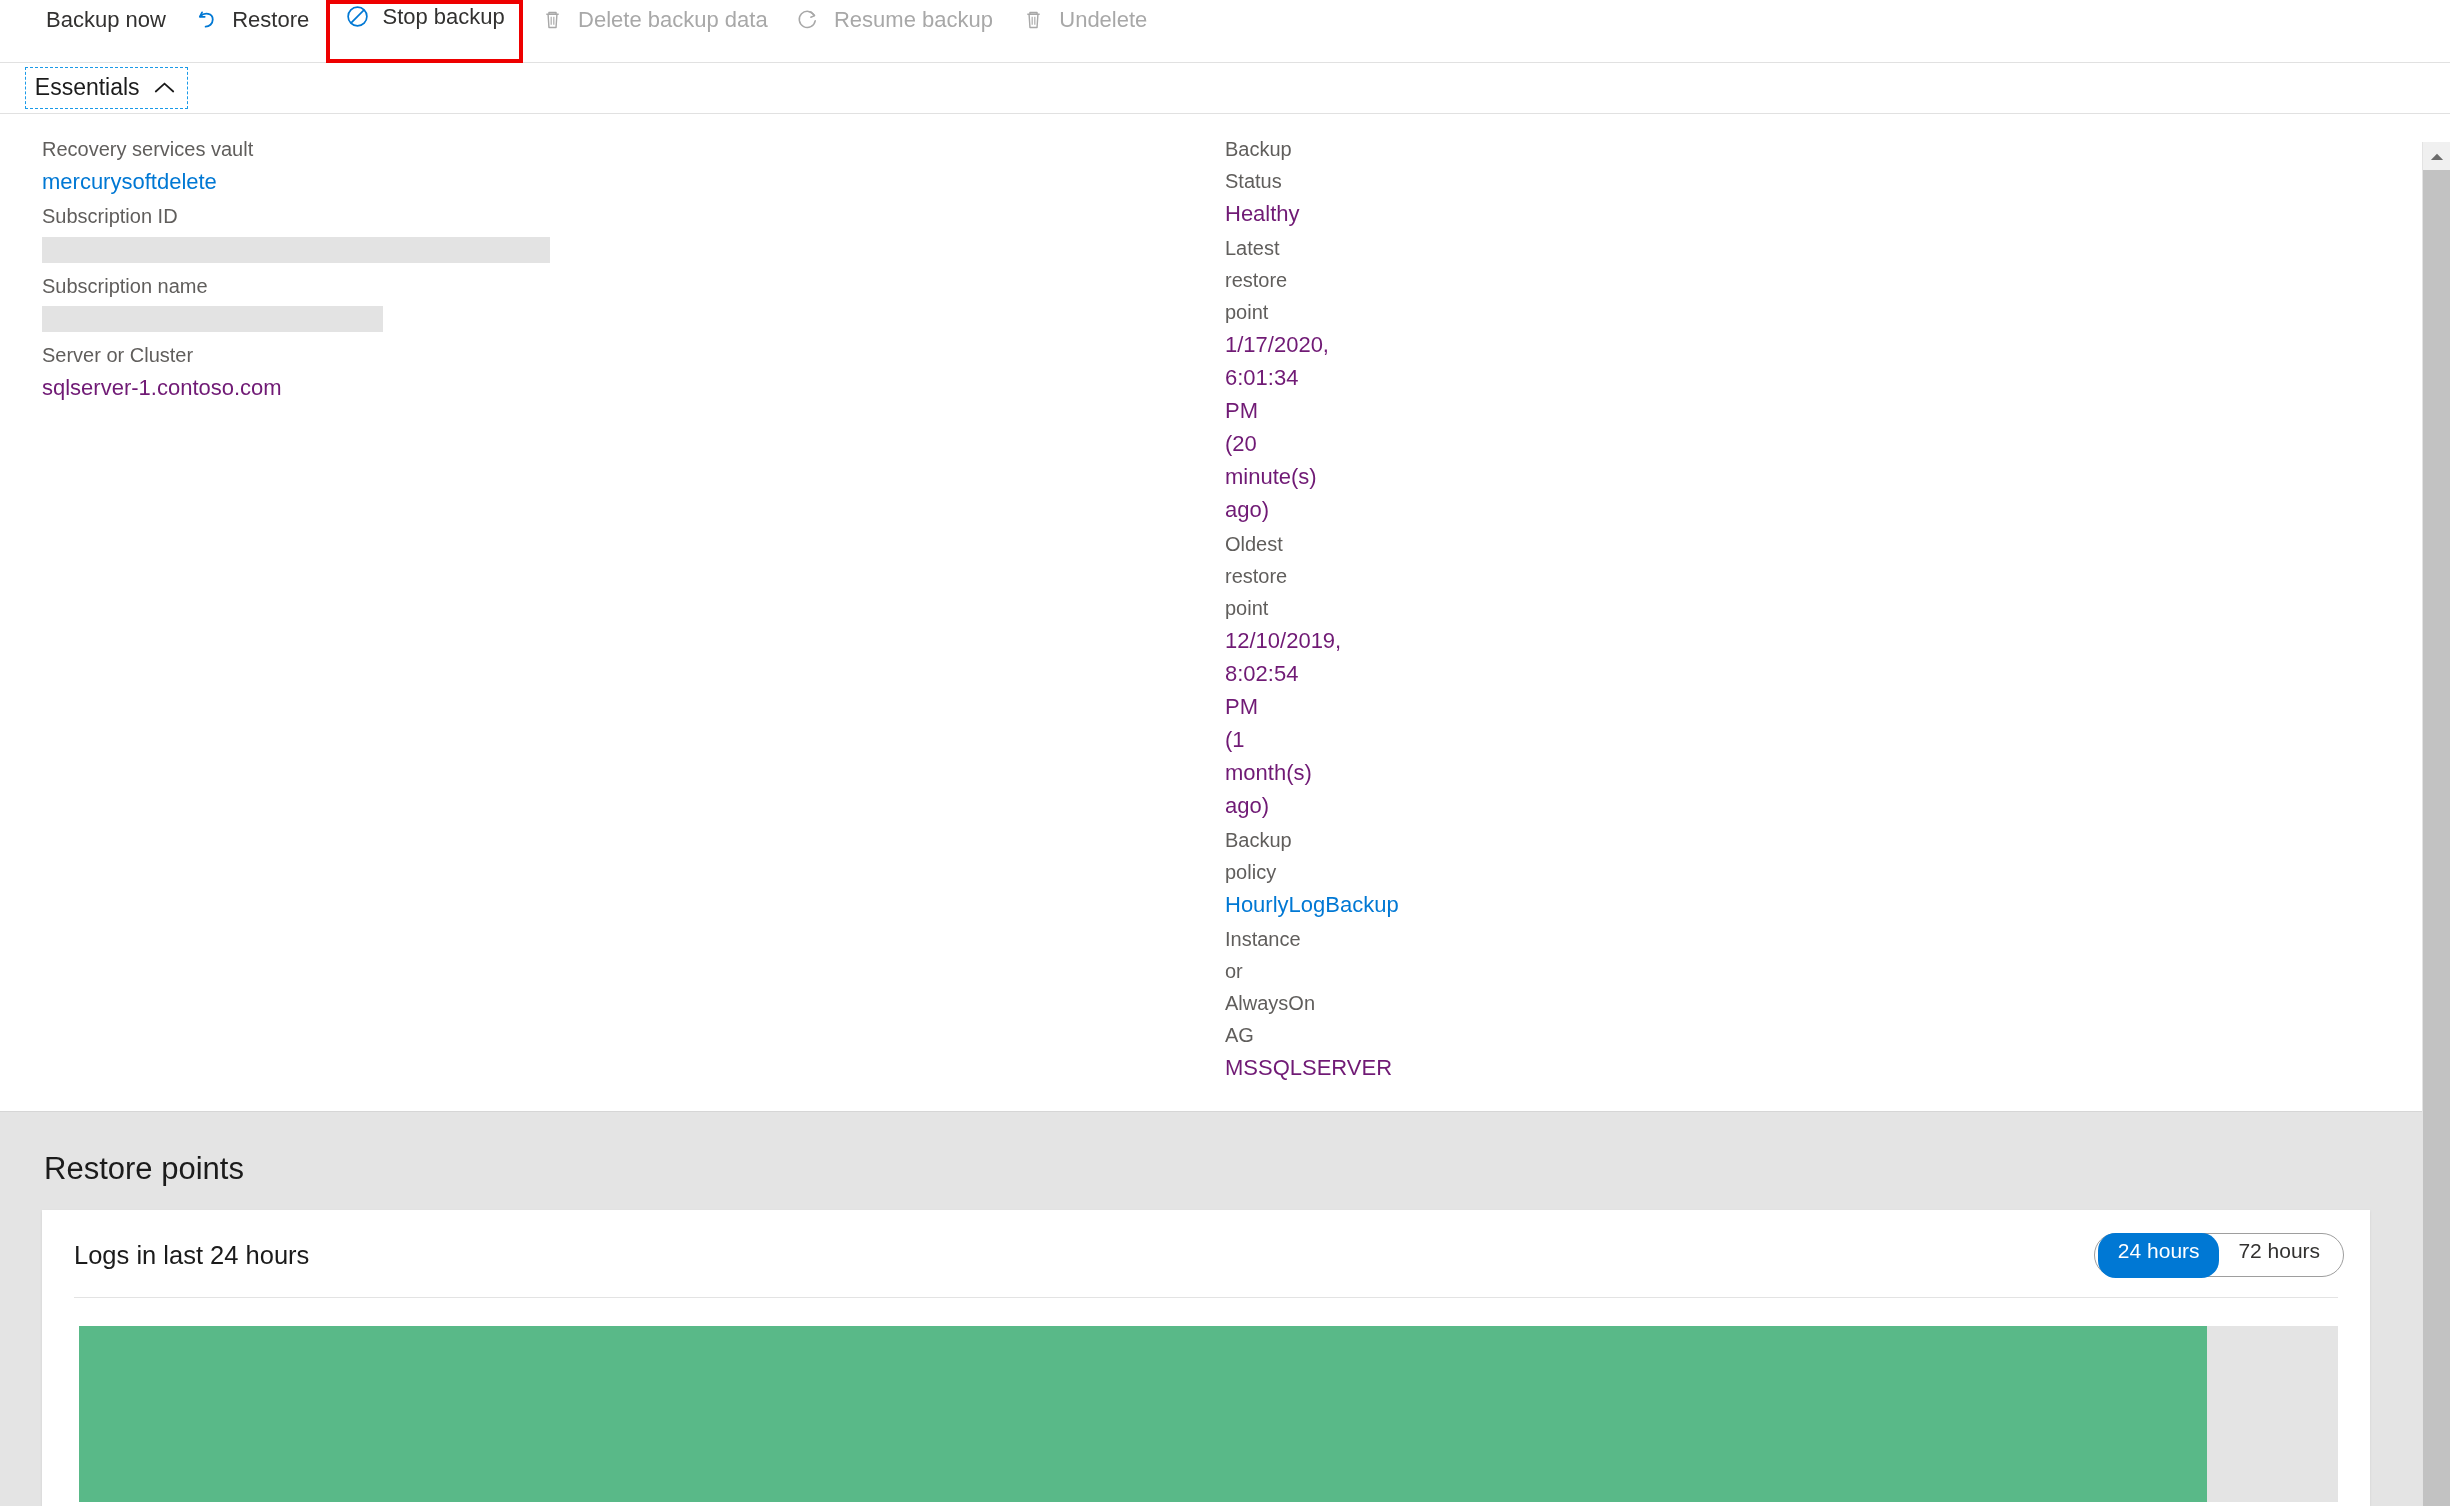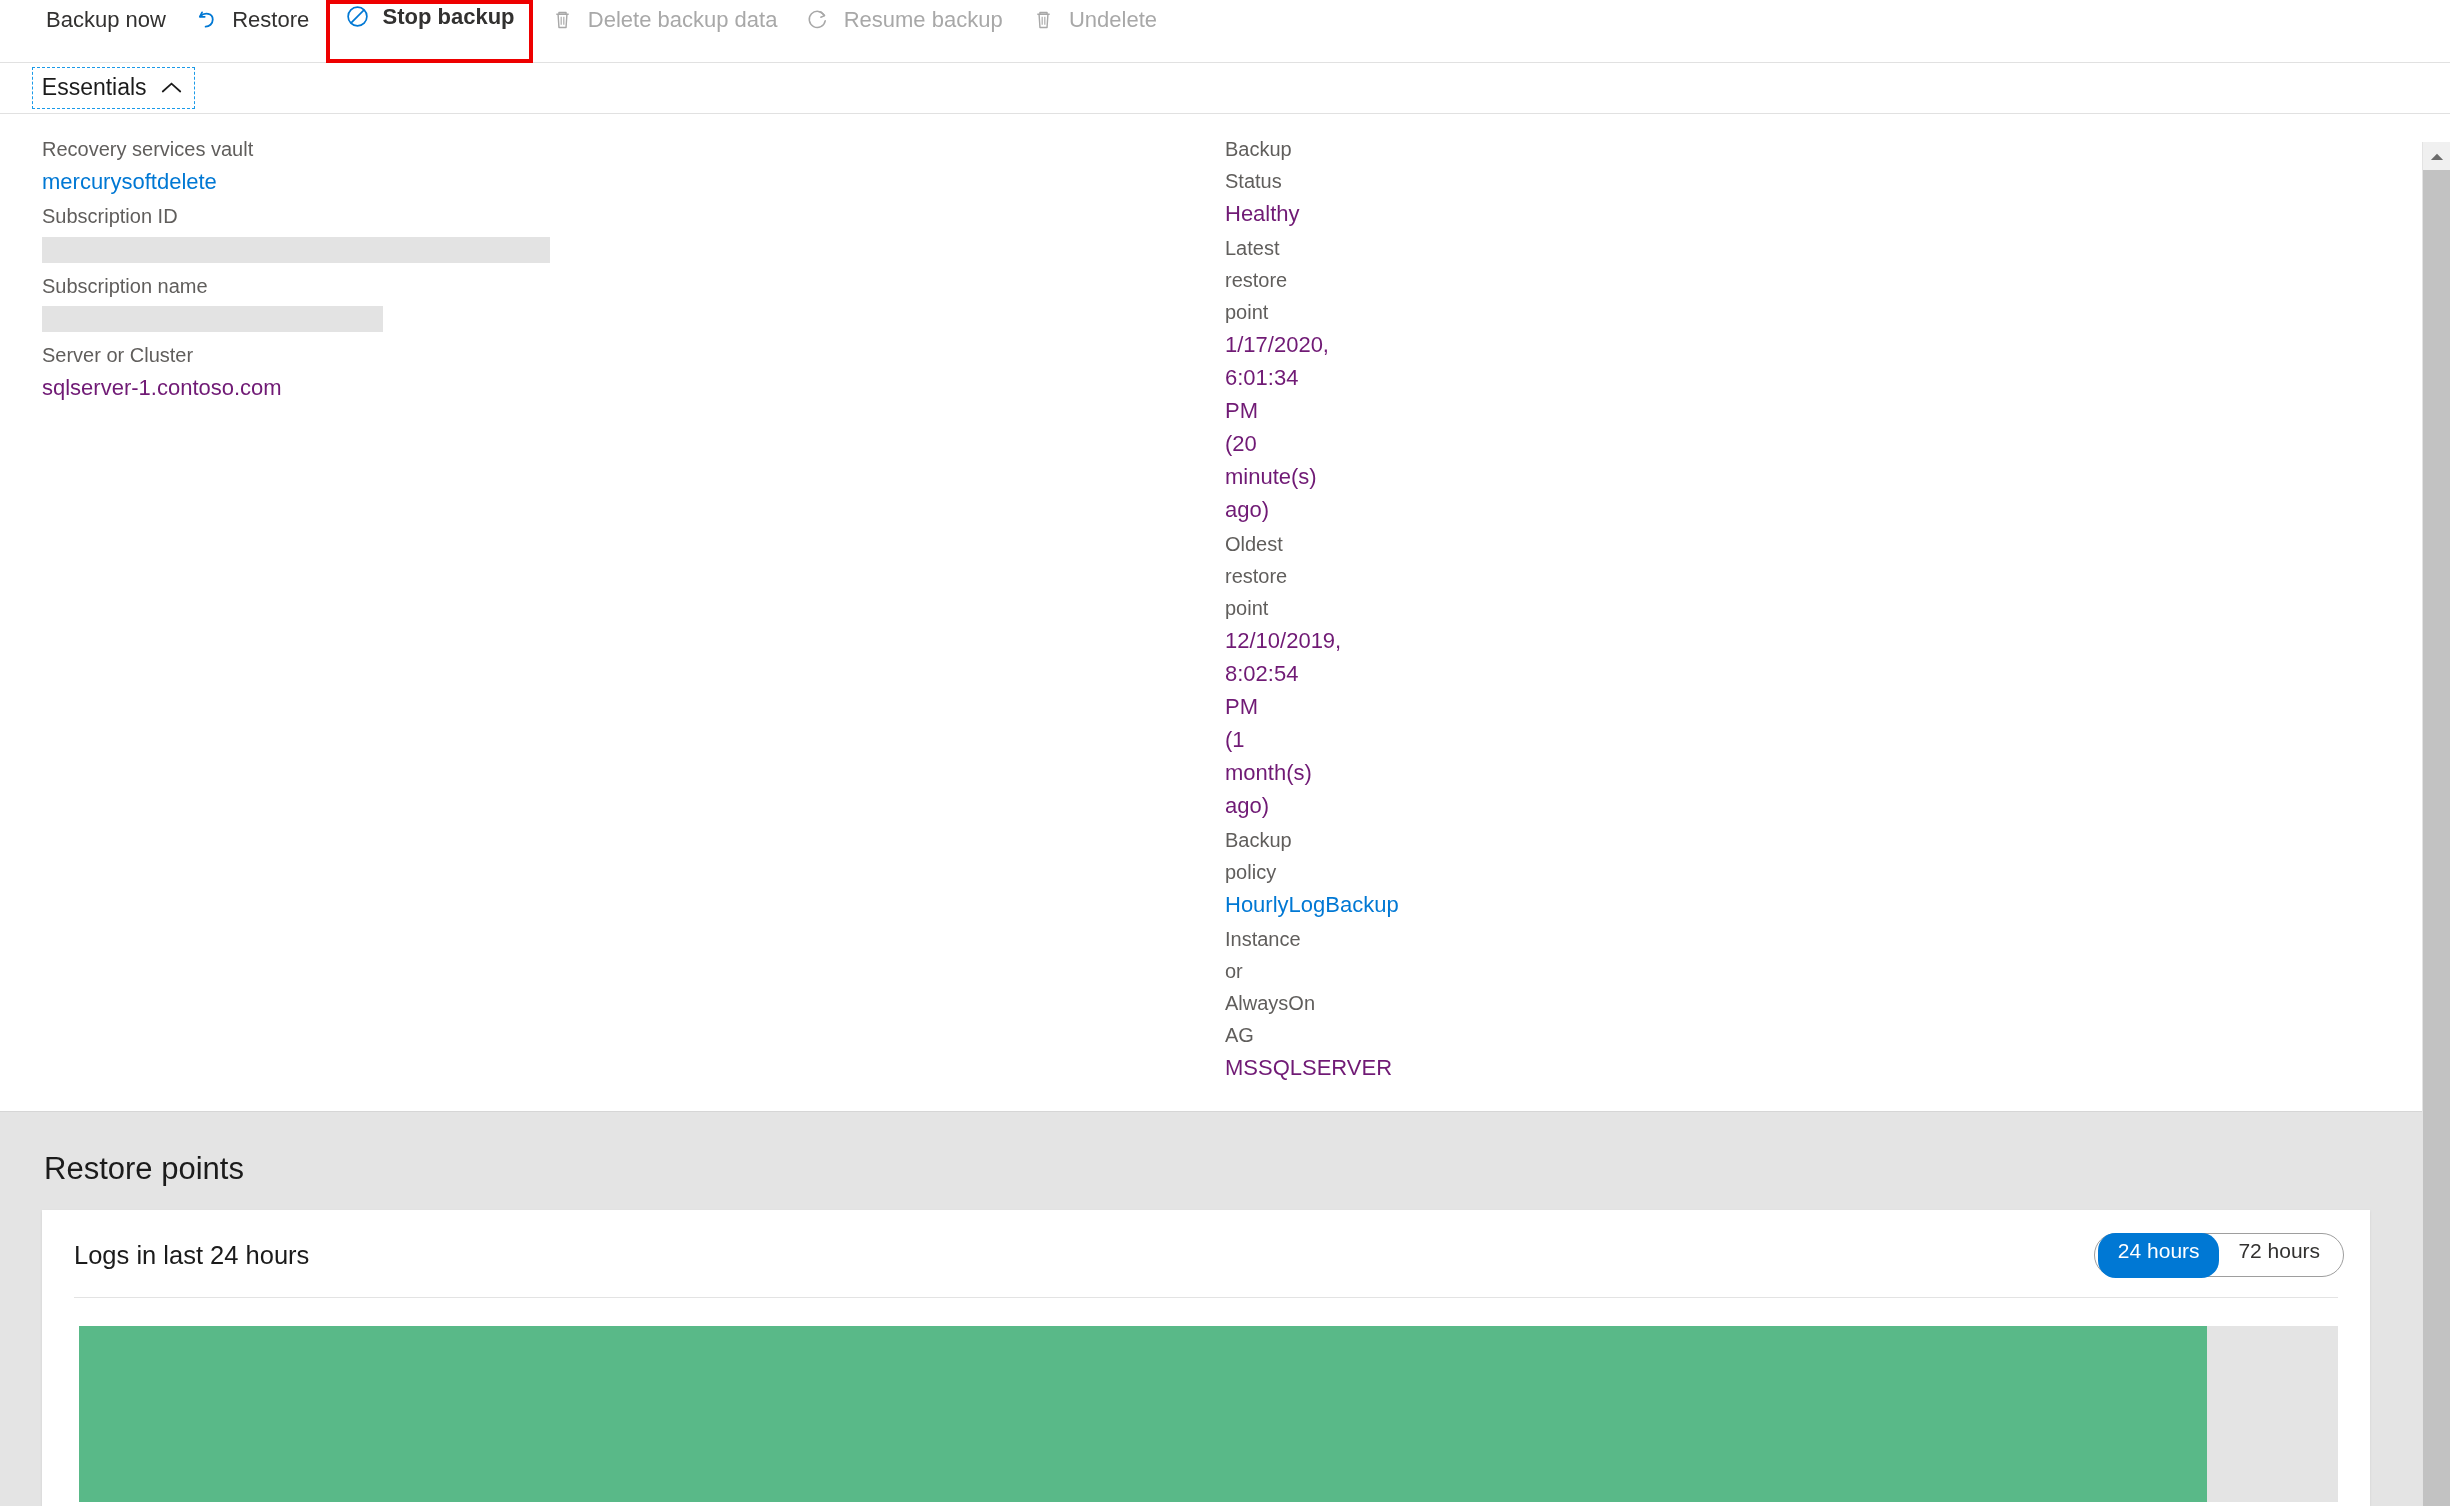--- a/index.html
+++ b/index.html
@@ -70,29 +70,28 @@
   }
   .cmd.disabled { color: #a8a8a8; cursor: default; }
   .cmd .ico { display: flex; align-items: center; justify-content: center; width: 26px; height: 26px; }
   .cmd .ico svg { display: block; }
   .cmd-highlight {
     position: relative;
     outline: 4.4px solid #ee0000;
     outline-offset: 0px;
     margin: 0 7px;
     height: 55px;
-    font-weight: bold;
   }
 
   
   .essentials-bar {
     height: 51px;
     display: flex;
     align-items: center;
-    padding-left: 32px;
+    padding-left: 25px;
     border-bottom: 0.9px solid #e1e1e1;
     background: #ffffff;
   }
   .essentials-toggle {
     display: inline-flex;
     align-items: center;
     gap: 14px;
     font-size: 23px;
     color: #1b1b1b;
     padding: 5.3px 12.3px 7px 8.8px;

